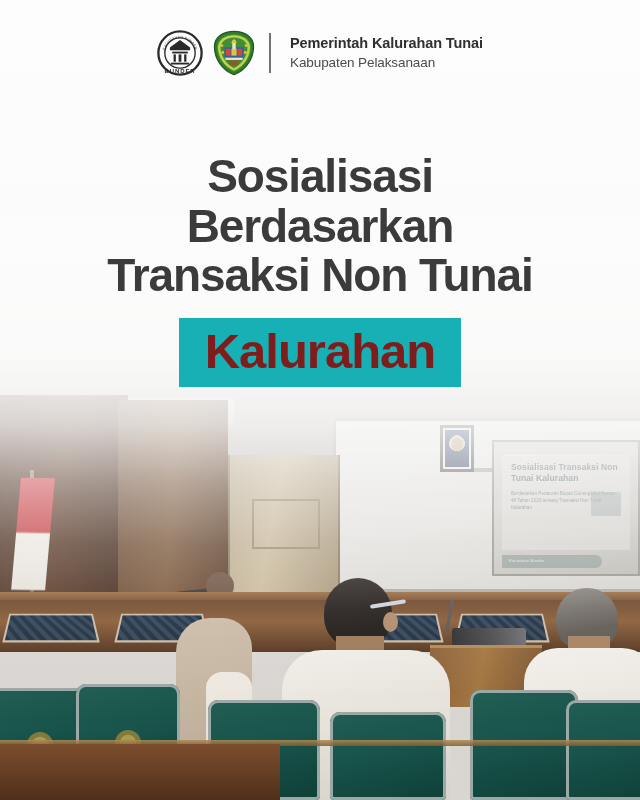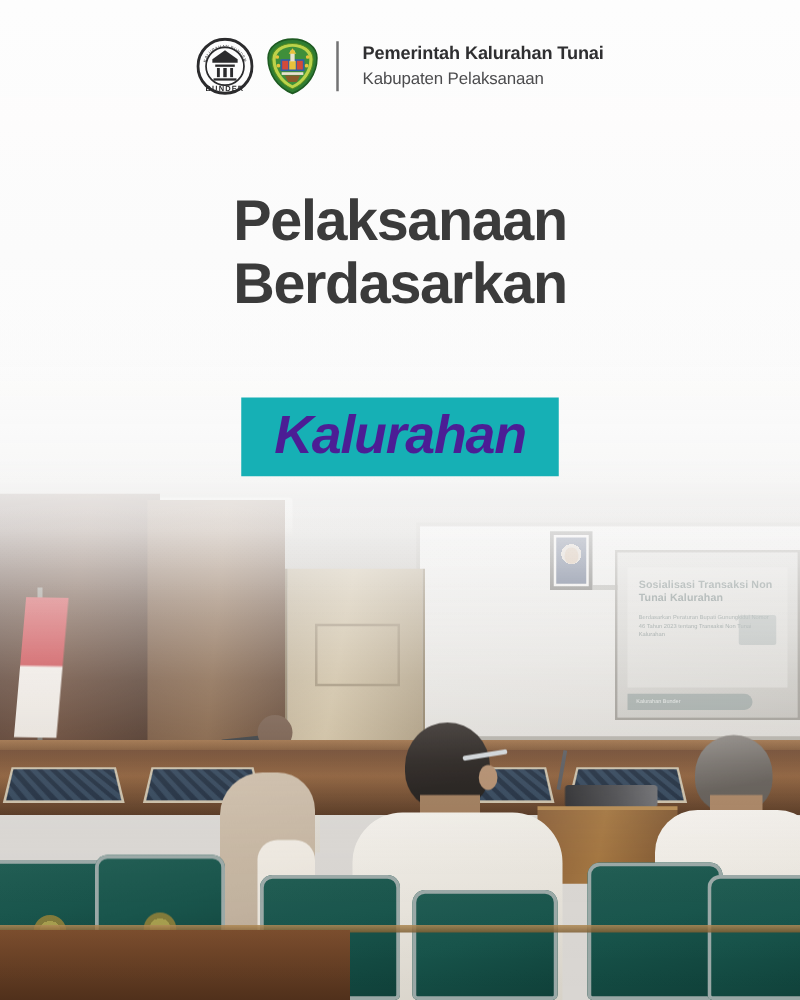--- a/index.html
+++ b/index.html
@@ -189,22 +189,22 @@
   .brand-text { line-height:1.34; }
   .brand-l1 { font-size:14.5px; font-weight:bold; color:#2f2f31; letter-spacing:-.1px; }
   .brand-l2, .brand-l3 { font-size:13.5px; font-weight:normal; color:#4c4c4e; letter-spacing:-.1px; }
 
   .title-wrap { position:absolute; left:0; top:152px; width:100%; text-align:center; }
   .title-line { font-size:46px; font-weight:bold; color:#3b3b3b; line-height:1.08;
                 letter-spacing:-1.1px; }
 
   .badge-wrap { position:absolute; left:0; top:318px; width:100%; display:flex; justify-content:center; }
   .badge { background:#16b0b5; padding:9px 26px 11px; }
-  .badge-text { font-size:43px; font-weight:bold; color:#4c1d95; line-height:1;
-                letter-spacing:-1px;font-style:italic; }
+  .badge-text { font-size:49px; font-weight:bold; color:#7f1d1d; line-height:1;
+                letter-spacing:-1px; }
 </style>
 </head>
 <body>
 
 <div class="poster">
 
   <div class="photo">
     <div class="wall-upper"></div>
 
     <div class="whiteboard"></div>
@@ -331,22 +331,23 @@
 
       <div class="brand-divider"></div>
 
       <div class="brand-text">
         <div class="brand-l1">Pemerintah Kalurahan Tunai</div>
         <div class="brand-l3">Kabupaten Pelaksanaan</div>
       </div>
     </div>
 
     <div class="title-wrap">
-      <div class="title-line">Pelaksanaan</div>
+      <div class="title-line">Sosialisasi</div>
       <div class="title-line">Berdasarkan</div>
+      <div class="title-line">Transaksi Non Tunai</div>
     </div>
 
     <div class="badge-wrap">
       <div class="badge">
         <div class="badge-text">Kalurahan</div>
       </div>
     </div>
 
   </div>
 </div>

